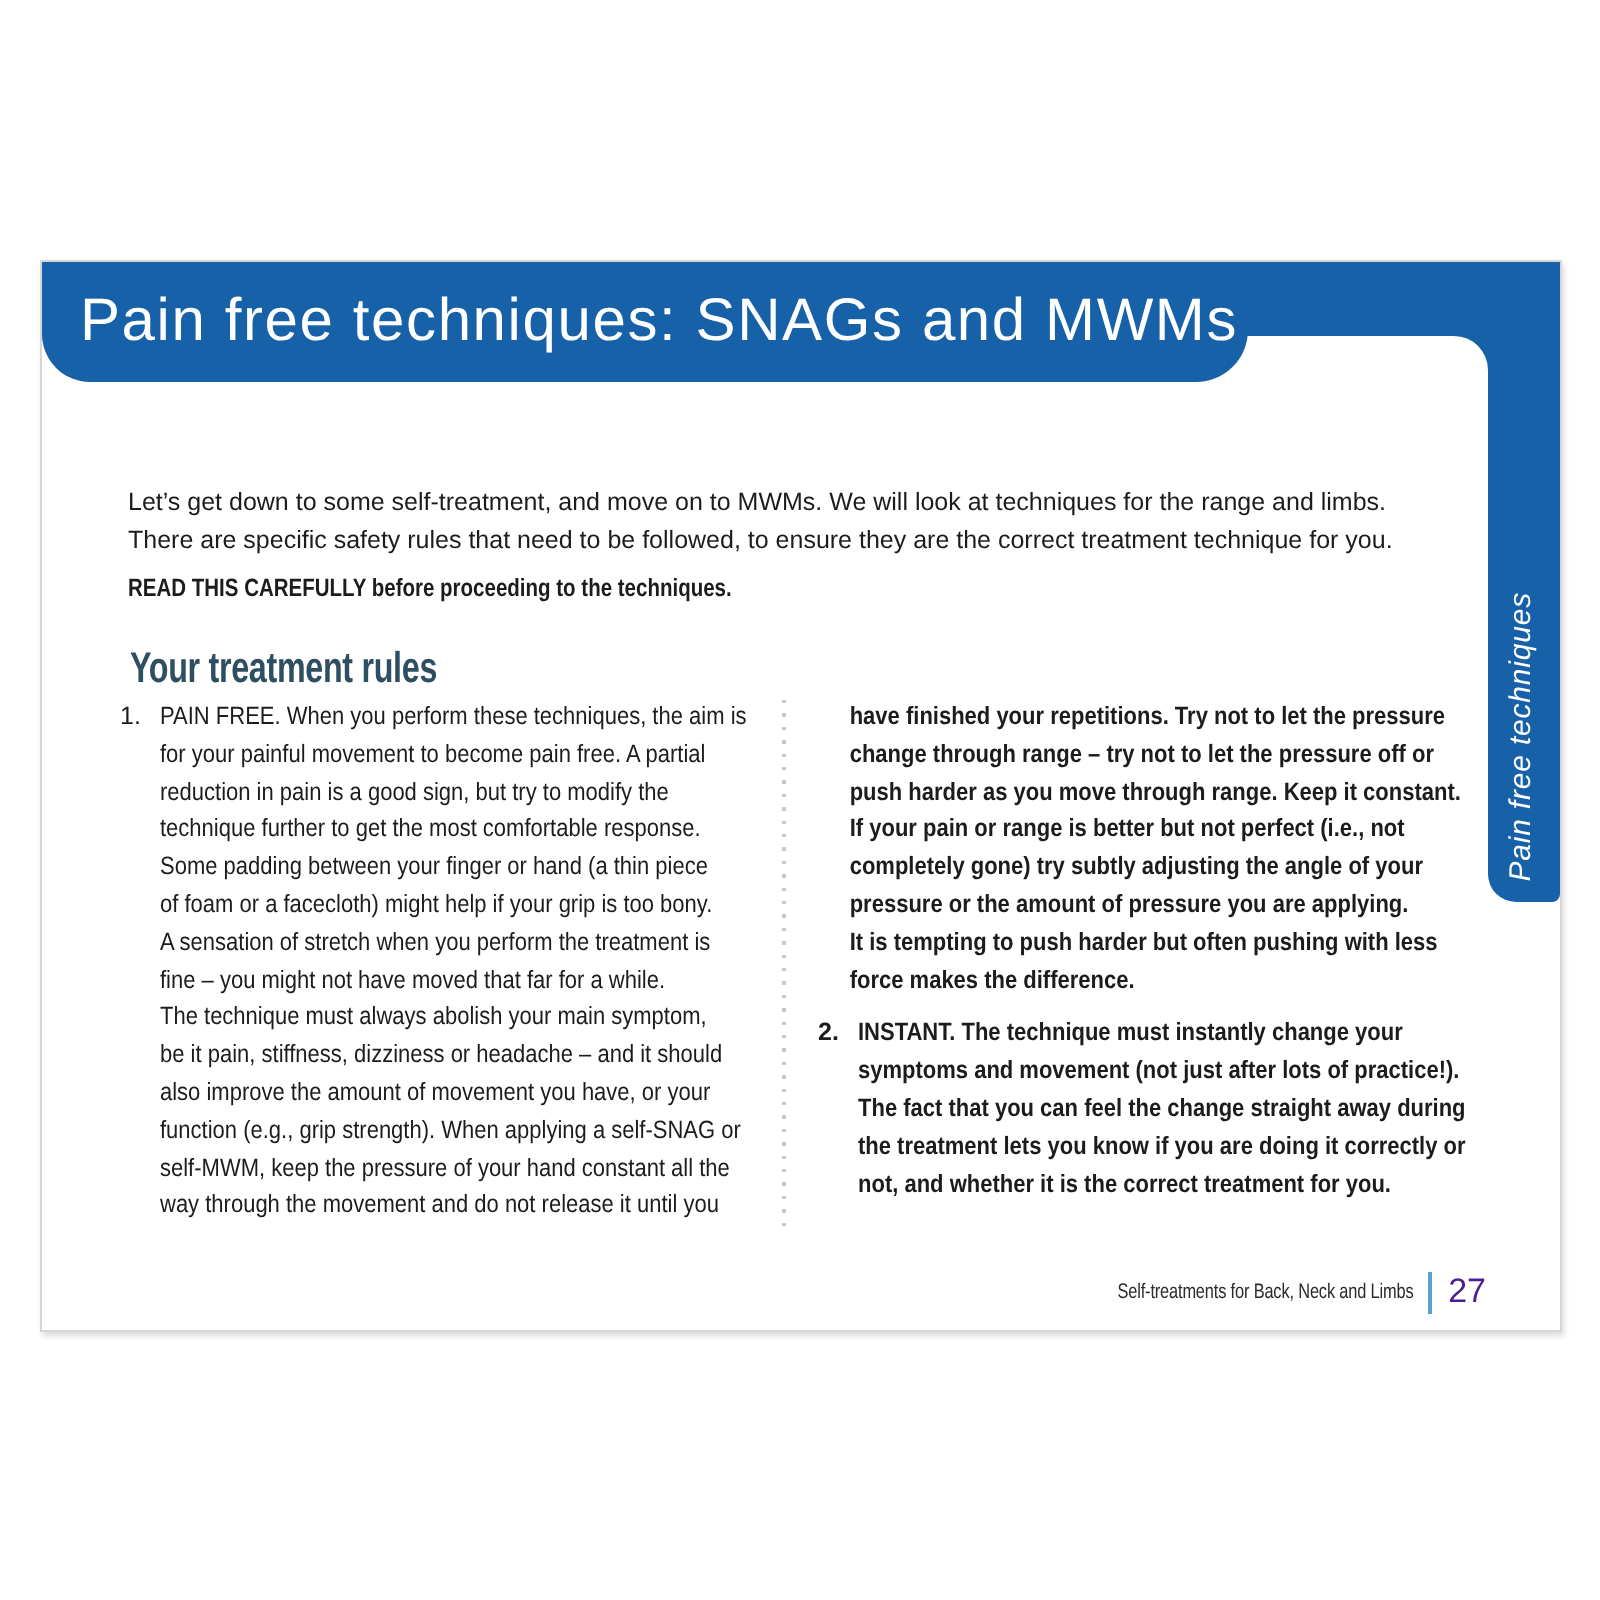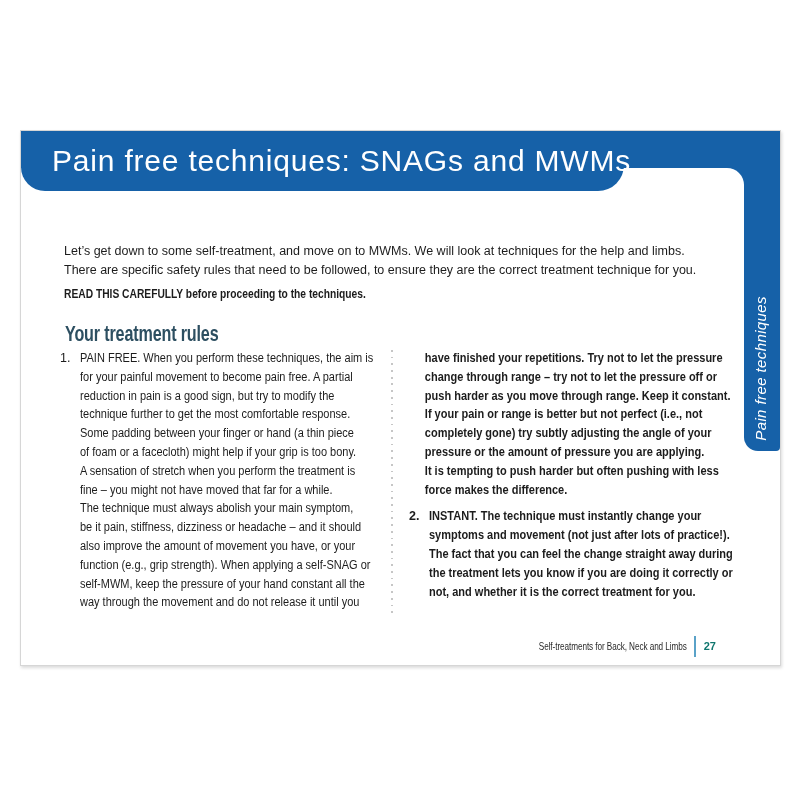--- a/index.html
+++ b/index.html
@@ -57,21 +57,20 @@
     border-radius: 0 0 26px 24px;
     display: flex;
     align-items: center;
   }
   .banner-title {
     color: #ffffff;
     font-size: 30px;
     letter-spacing: 0.8px;
     padding-left: 19px;
     white-space: nowrap;
-    margin-left: 12px;
   }
   
   .side-bar {
     position: absolute;
     top: 0; right: 0;
     width: 36px;
     height: 320px;
     background: var(--banner_blue, #1661a8);
     border-radius: 0 0 4px 14px;
   }
@@ -139,64 +138,64 @@
     background: repeating-linear-gradient(
       to bottom,
       #c6c6c6 0px, #c6c6c6 1.7px,
       transparent 1.7px, transparent 6.7px
     );
   }
   
   .footer {
     position: absolute;
     top: 502px;
-    right: 64px;
+    right: 37px;
     display: flex;
     align-items: center;
     height: 26px;
   }
   .footer-title {
     font-size: 10.5px;
     color: #2a2a2a;
     letter-spacing: -0.1px;
     white-space: nowrap;
     transform: scaleX(0.78);
     transform-origin: 100% 50%;
   }
   .footer-bar {
     width: 2px;
     height: 21px;
     background: var(--footer_divider, #5aa2c8);
     margin: 0 8px 0 7px;
   }
   .footer-page {
-    font-size: 11px;
-    font-weight: bold;
-    color: #0f766e;
+    font-size: 17px;
+    font-weight: normal;
+    color: #4c1d95;
   }
 </style>
 </head>
 <body>
 
 <div class="stage">
   <div class="page-card">
 
     <div class="top-strip"></div>
     <div class="corner-blue"></div>
     <div class="corner-white"></div>
 
     <div class="side-bar">
       <span class="side-label">Pain free techniques</span>
     </div>
 
     <div class="banner">
       <span class="banner-title">Pain free techniques: SNAGs and MWMs</span>
     </div>
 
-    <div class="intro body-text">Let’s get down to some self-treatment, and move on to MWMs. We will look at techniques for the help and limbs.
+    <div class="intro body-text">Let’s get down to some self-treatment, and move on to MWMs. We will look at techniques for the range and limbs.
 There are specific safety rules that need to be followed, to ensure they are the correct treatment technique for you.</div>
 
     <div class="warning body-text">READ THIS CAREFULLY before proceeding to the techniques.</div>
 
     <div class="section-heading">Your treatment rules</div>
 
     <div class="col1">
       <div class="rule body-text">
         <span class="num">1.</span>
         <span class="txt">PAIN FREE. When you perform these techniques, the aim is

